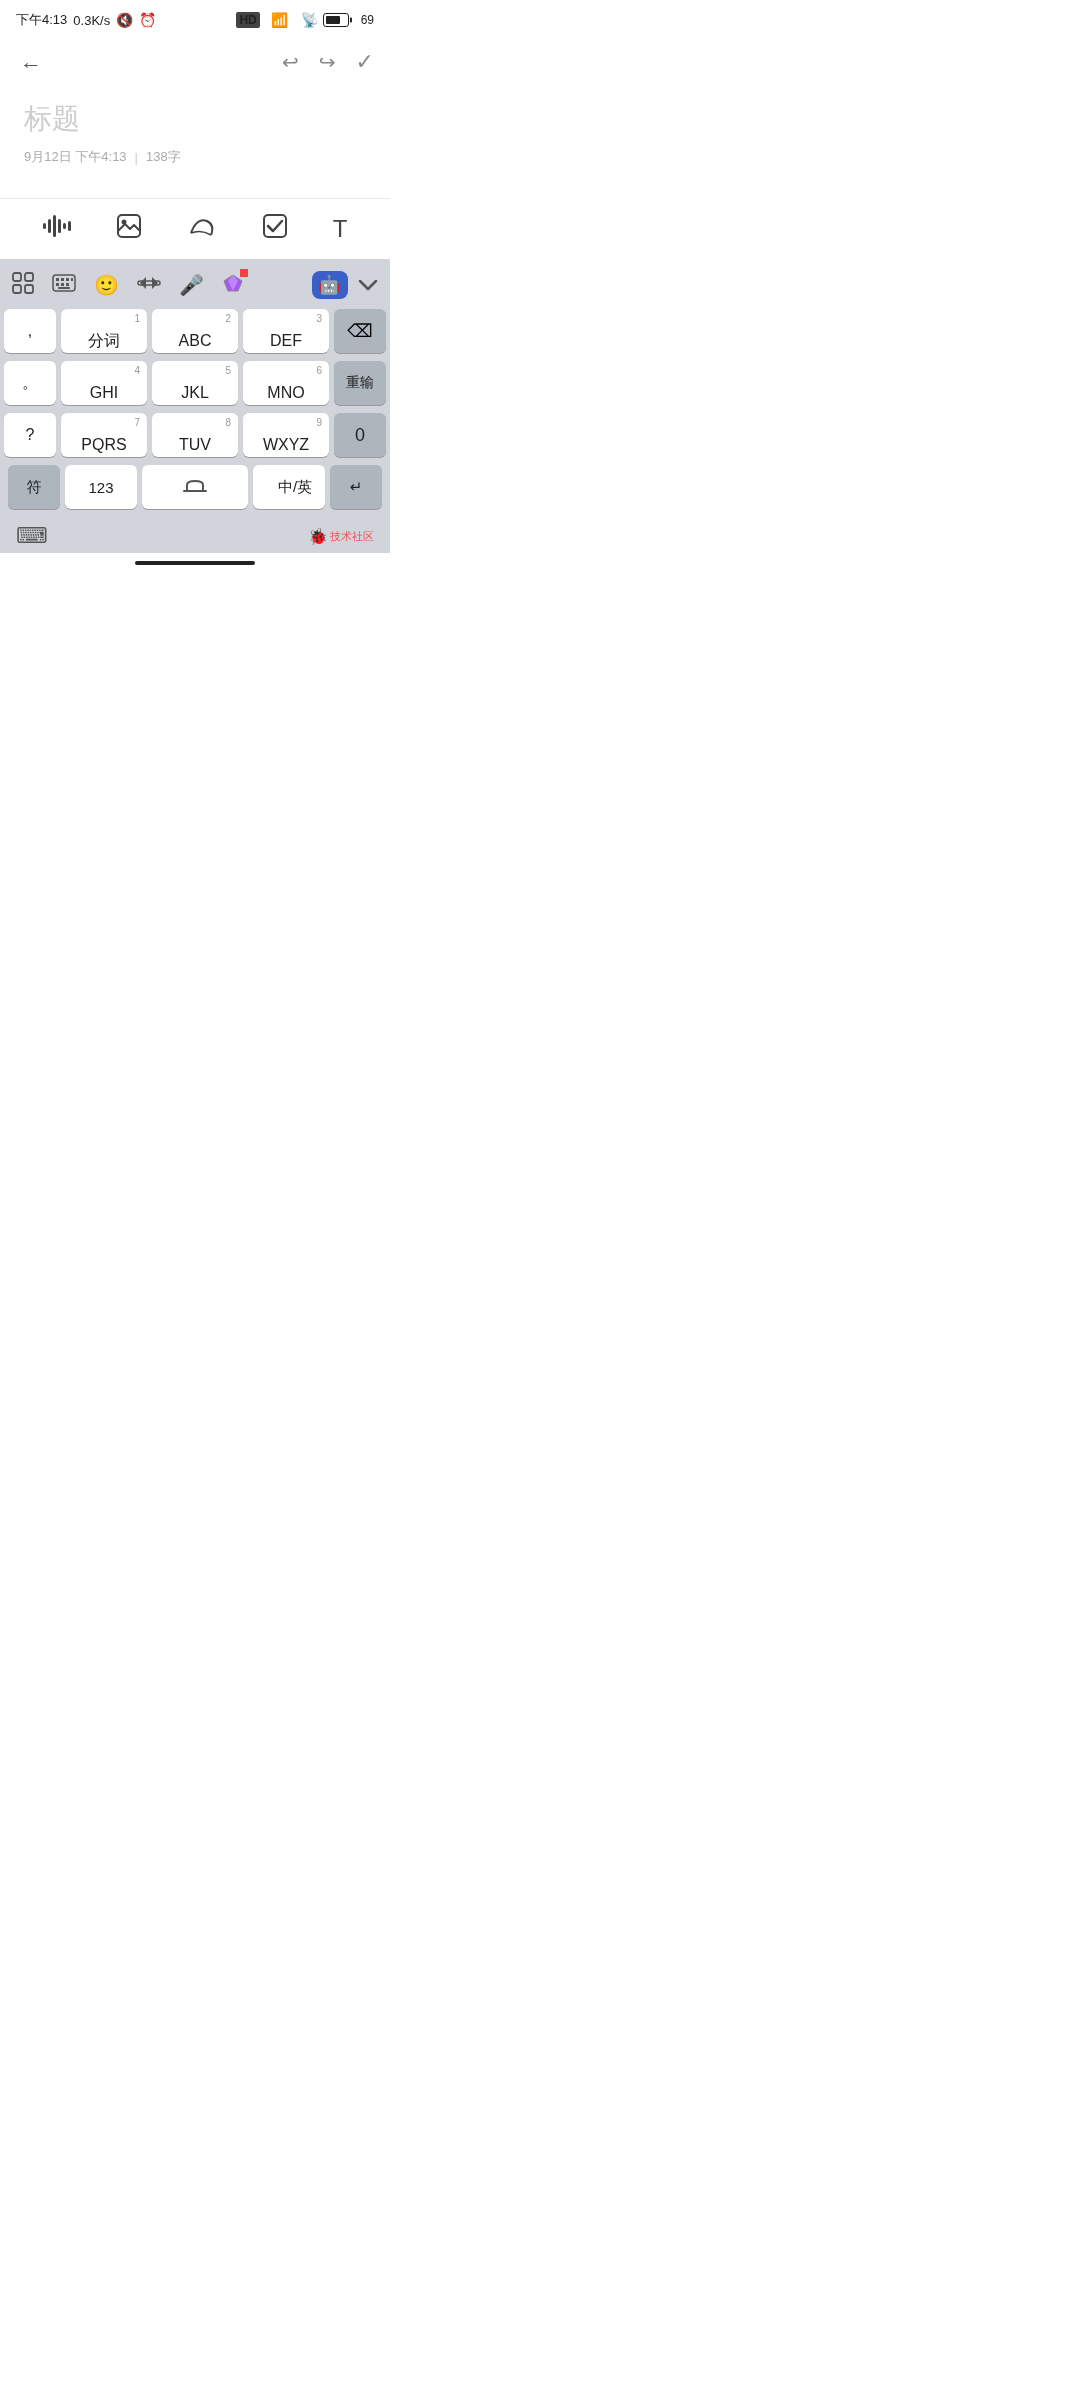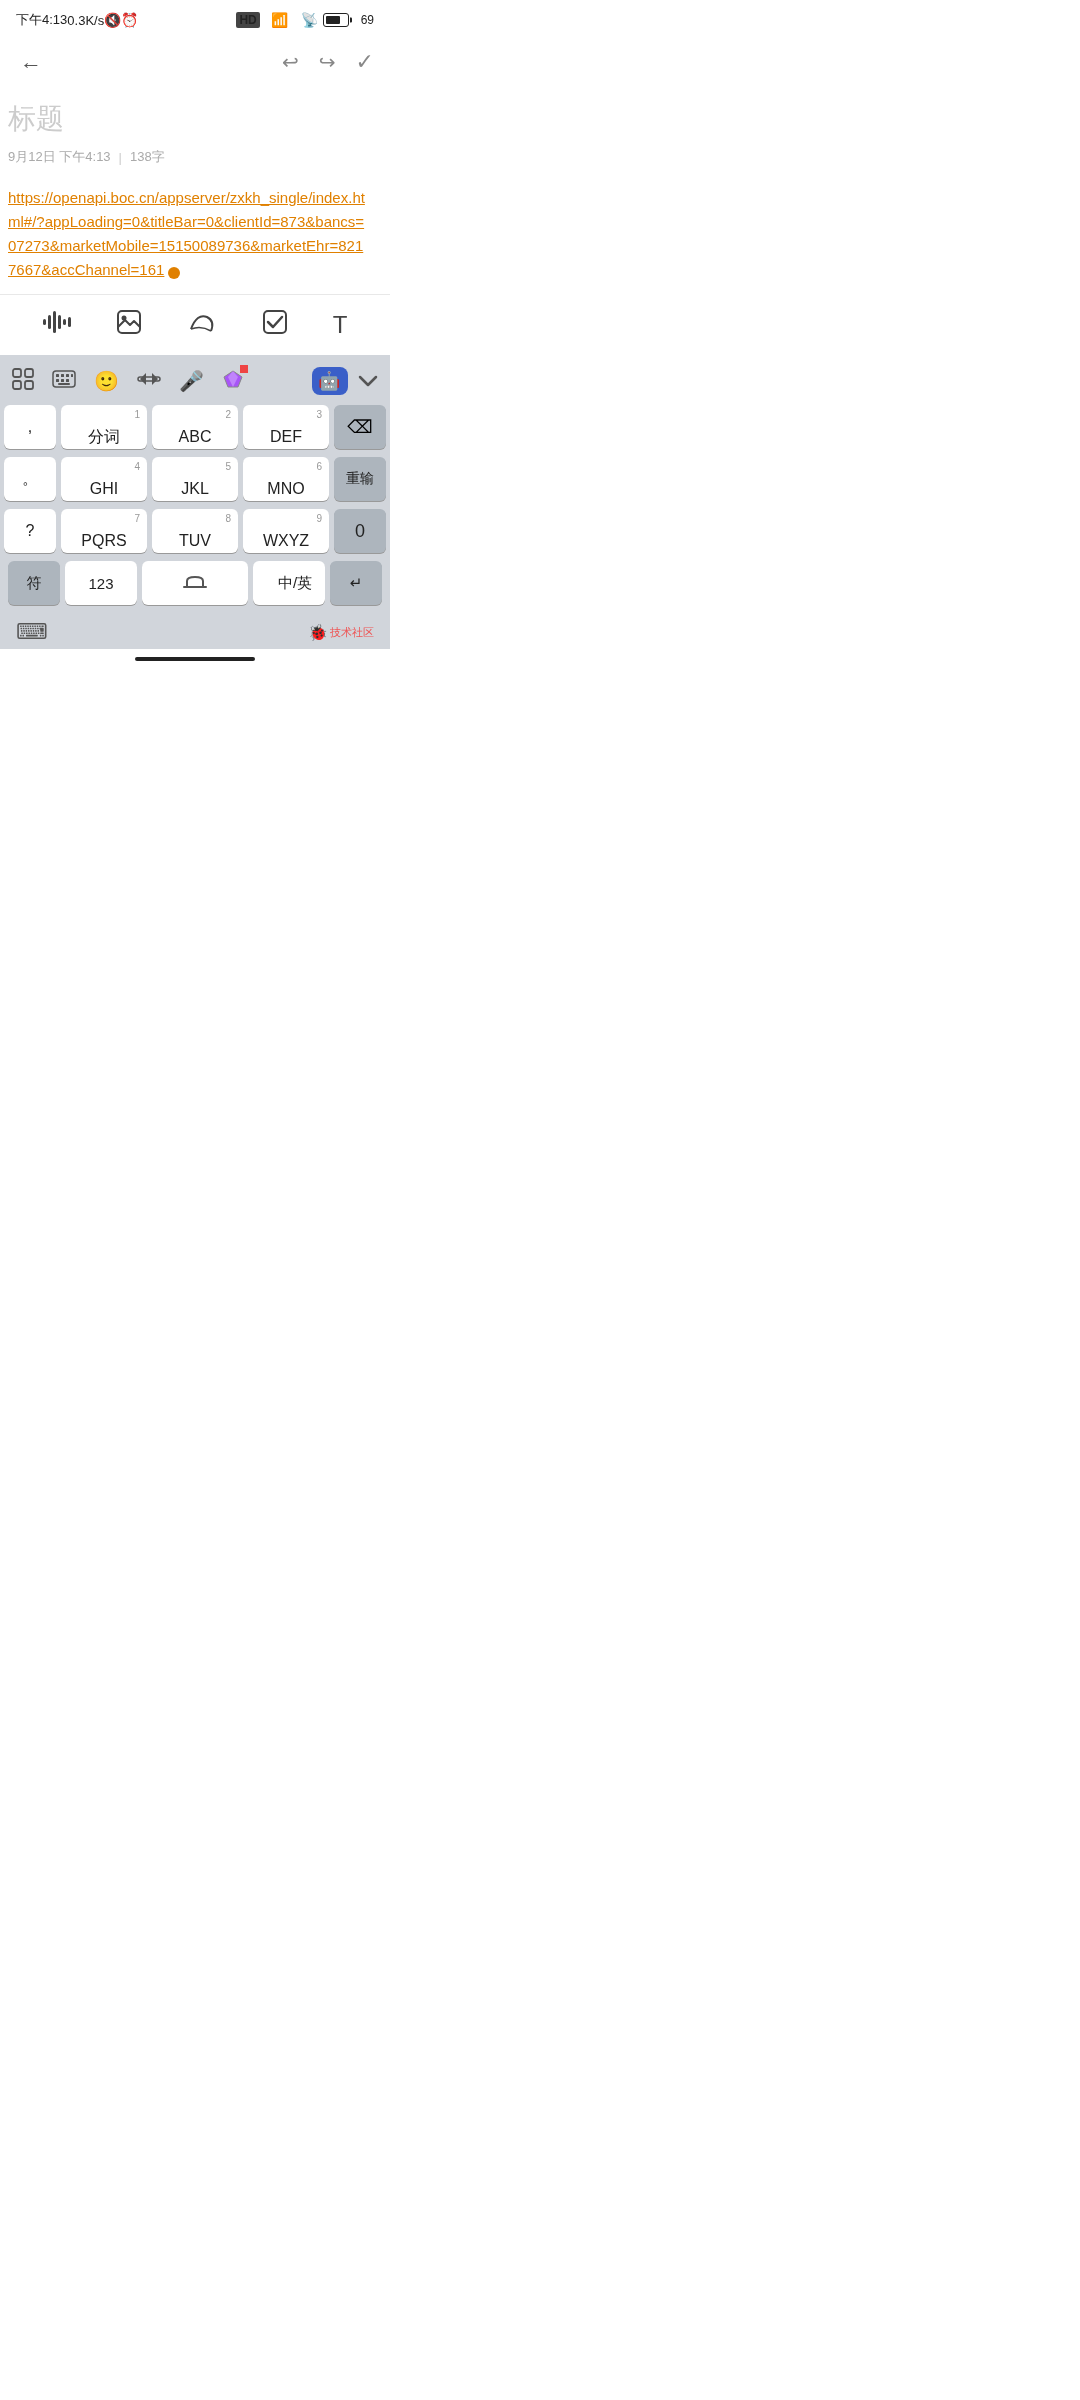--- a/index.html
+++ b/index.html
@@ -22,20 +22,21 @@
       padding: 8px 16px 4px 16px;
       background: #fff;
       height: 36px;
     }
     .status-left {
       font-size: 13px;
       font-weight: 500;
       color: #222;
       display: flex;
       align-items: center;
+      gap: 6px;
     }
     .status-right {
       display: flex;
       align-items: center;
       gap: 4px;
     }
     .status-right span {
       font-size: 12px;
       color: #222;
       margin-left: 8px;
@@ -102,21 +103,21 @@
       cursor: pointer;
     }
     .toolbar-check {
       font-size: 22px;
       color: #888;
       cursor: pointer;
     }
 
     
     .note-area {
-      padding: 12px 24px 12px 8px;
+      padding: 12px 24px 12px 24px;
       flex: 1;
     }
     .note-title {
       font-size: 28px;
       color: #ccc;
       font-weight: 400;
       margin-bottom: 10px;
     }
     .note-meta {
       font-size: 13px;
@@ -353,23 +354,20 @@
     <span class="toolbar-check">✓</span>
   </div>
 </div>
 
 <div class="note-area">
   <div class="note-title">标题</div>
   <div class="note-meta">
     <span>9月12日 下午4:13</span>
     <span class="divider">|</span>
     <span>138字</span>
-  </div>
-  <div class="note-content">
-    <span>https://openapi.boc.cn/appserver/zxkh_single/index.html#/?appLoading=0&amp;titleBar=0&amp;clientId=873&amp;bancs=07273&amp;marketMobile=15150089736&amp;marketEhr=8217667&amp;accChannel=161</span><span class="cursor-dot"></span>
   </div>
 </div>
 
 <div class="edit-toolbar">
   <span class="edit-tool">
     <svg width="28" height="22" viewBox="0 0 28 22" fill="none">
       <rect x="0" y="8" width="3" height="6" rx="1.5" fill="#444"></rect>
       <rect x="5" y="4" width="3" height="14" rx="1.5" fill="#444"></rect>
       <rect x="10" y="0" width="3" height="22" rx="1.5" fill="#444"></rect>
       <rect x="15" y="4" width="3" height="14" rx="1.5" fill="#444"></rect>

